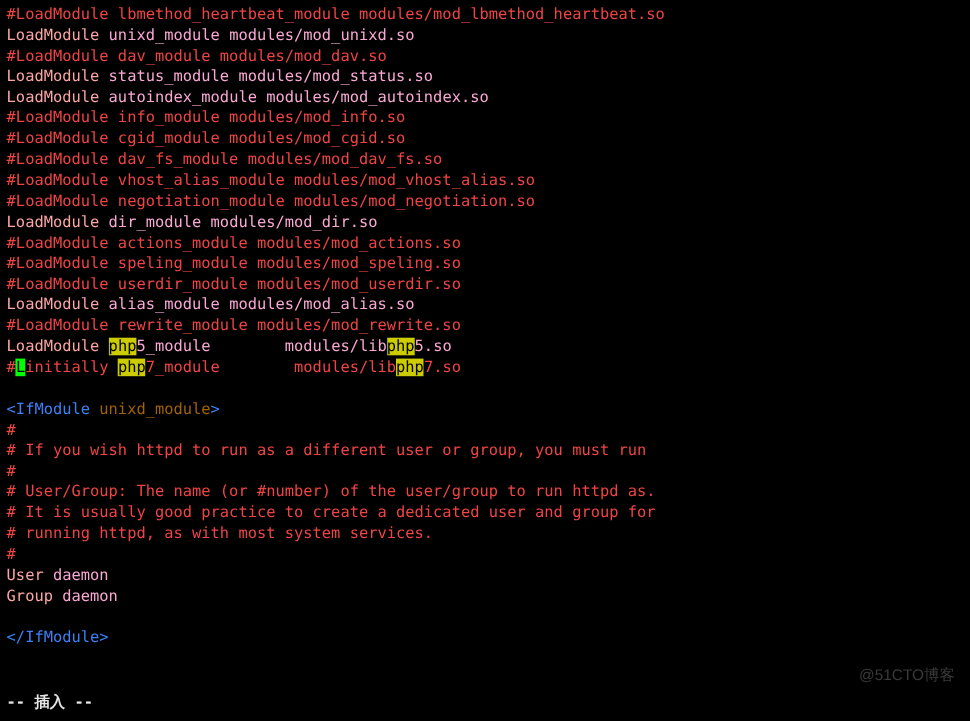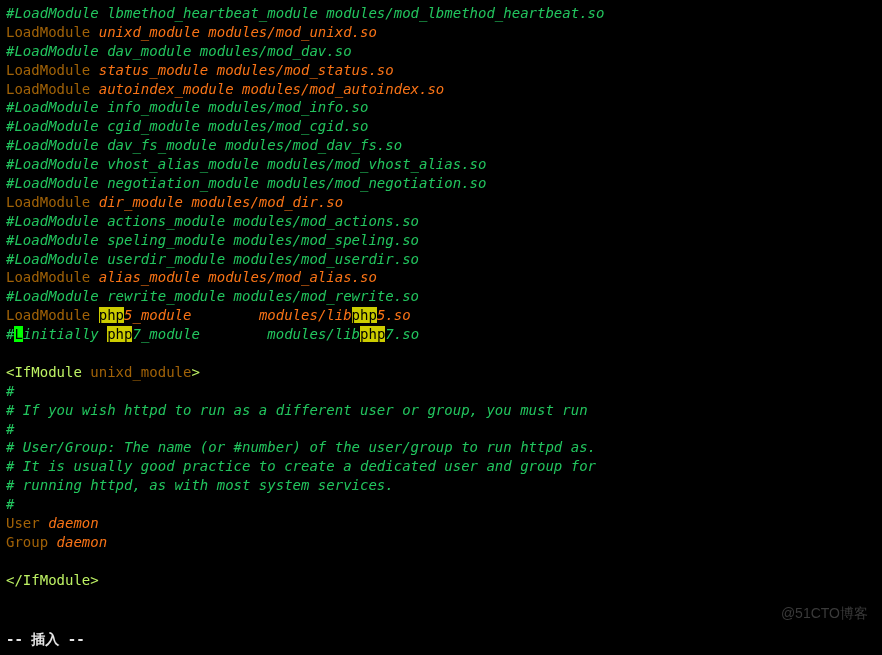--- a/index.html
+++ b/index.html
@@ -9,24 +9,24 @@
   font-size: 14px;
   line-height: 1.35;
   color: #fff;
   width: 882px;
   height: 655px;
   padding: 4px 6px;
   position: relative;
   overflow: hidden;
 }
 .line { white-space: pre; }
-.comment { color: #22c55e; font-style: italic; }
-.keyword { color: #a16207; }
-.module { color: #f97316; font-style: italic; }
-.tag { color: #bef264; }
+.comment { color: #ef4444; }
+.keyword { color: #fca5a5; }
+.module { color: #f9a8d4; }
+.tag { color: #3b82f6; }
 .tagname { color: #a16207; }
 .hl { background: #cccc00; color: #000; }
 .cursor { background: #00ff00; color: #000; }
 .blank { height: 1.35em; }
 .watermark {
   position: absolute;
   right: 14px;
   bottom: 32px;
   color: #3a3a3a;
   font-size: 14px;

